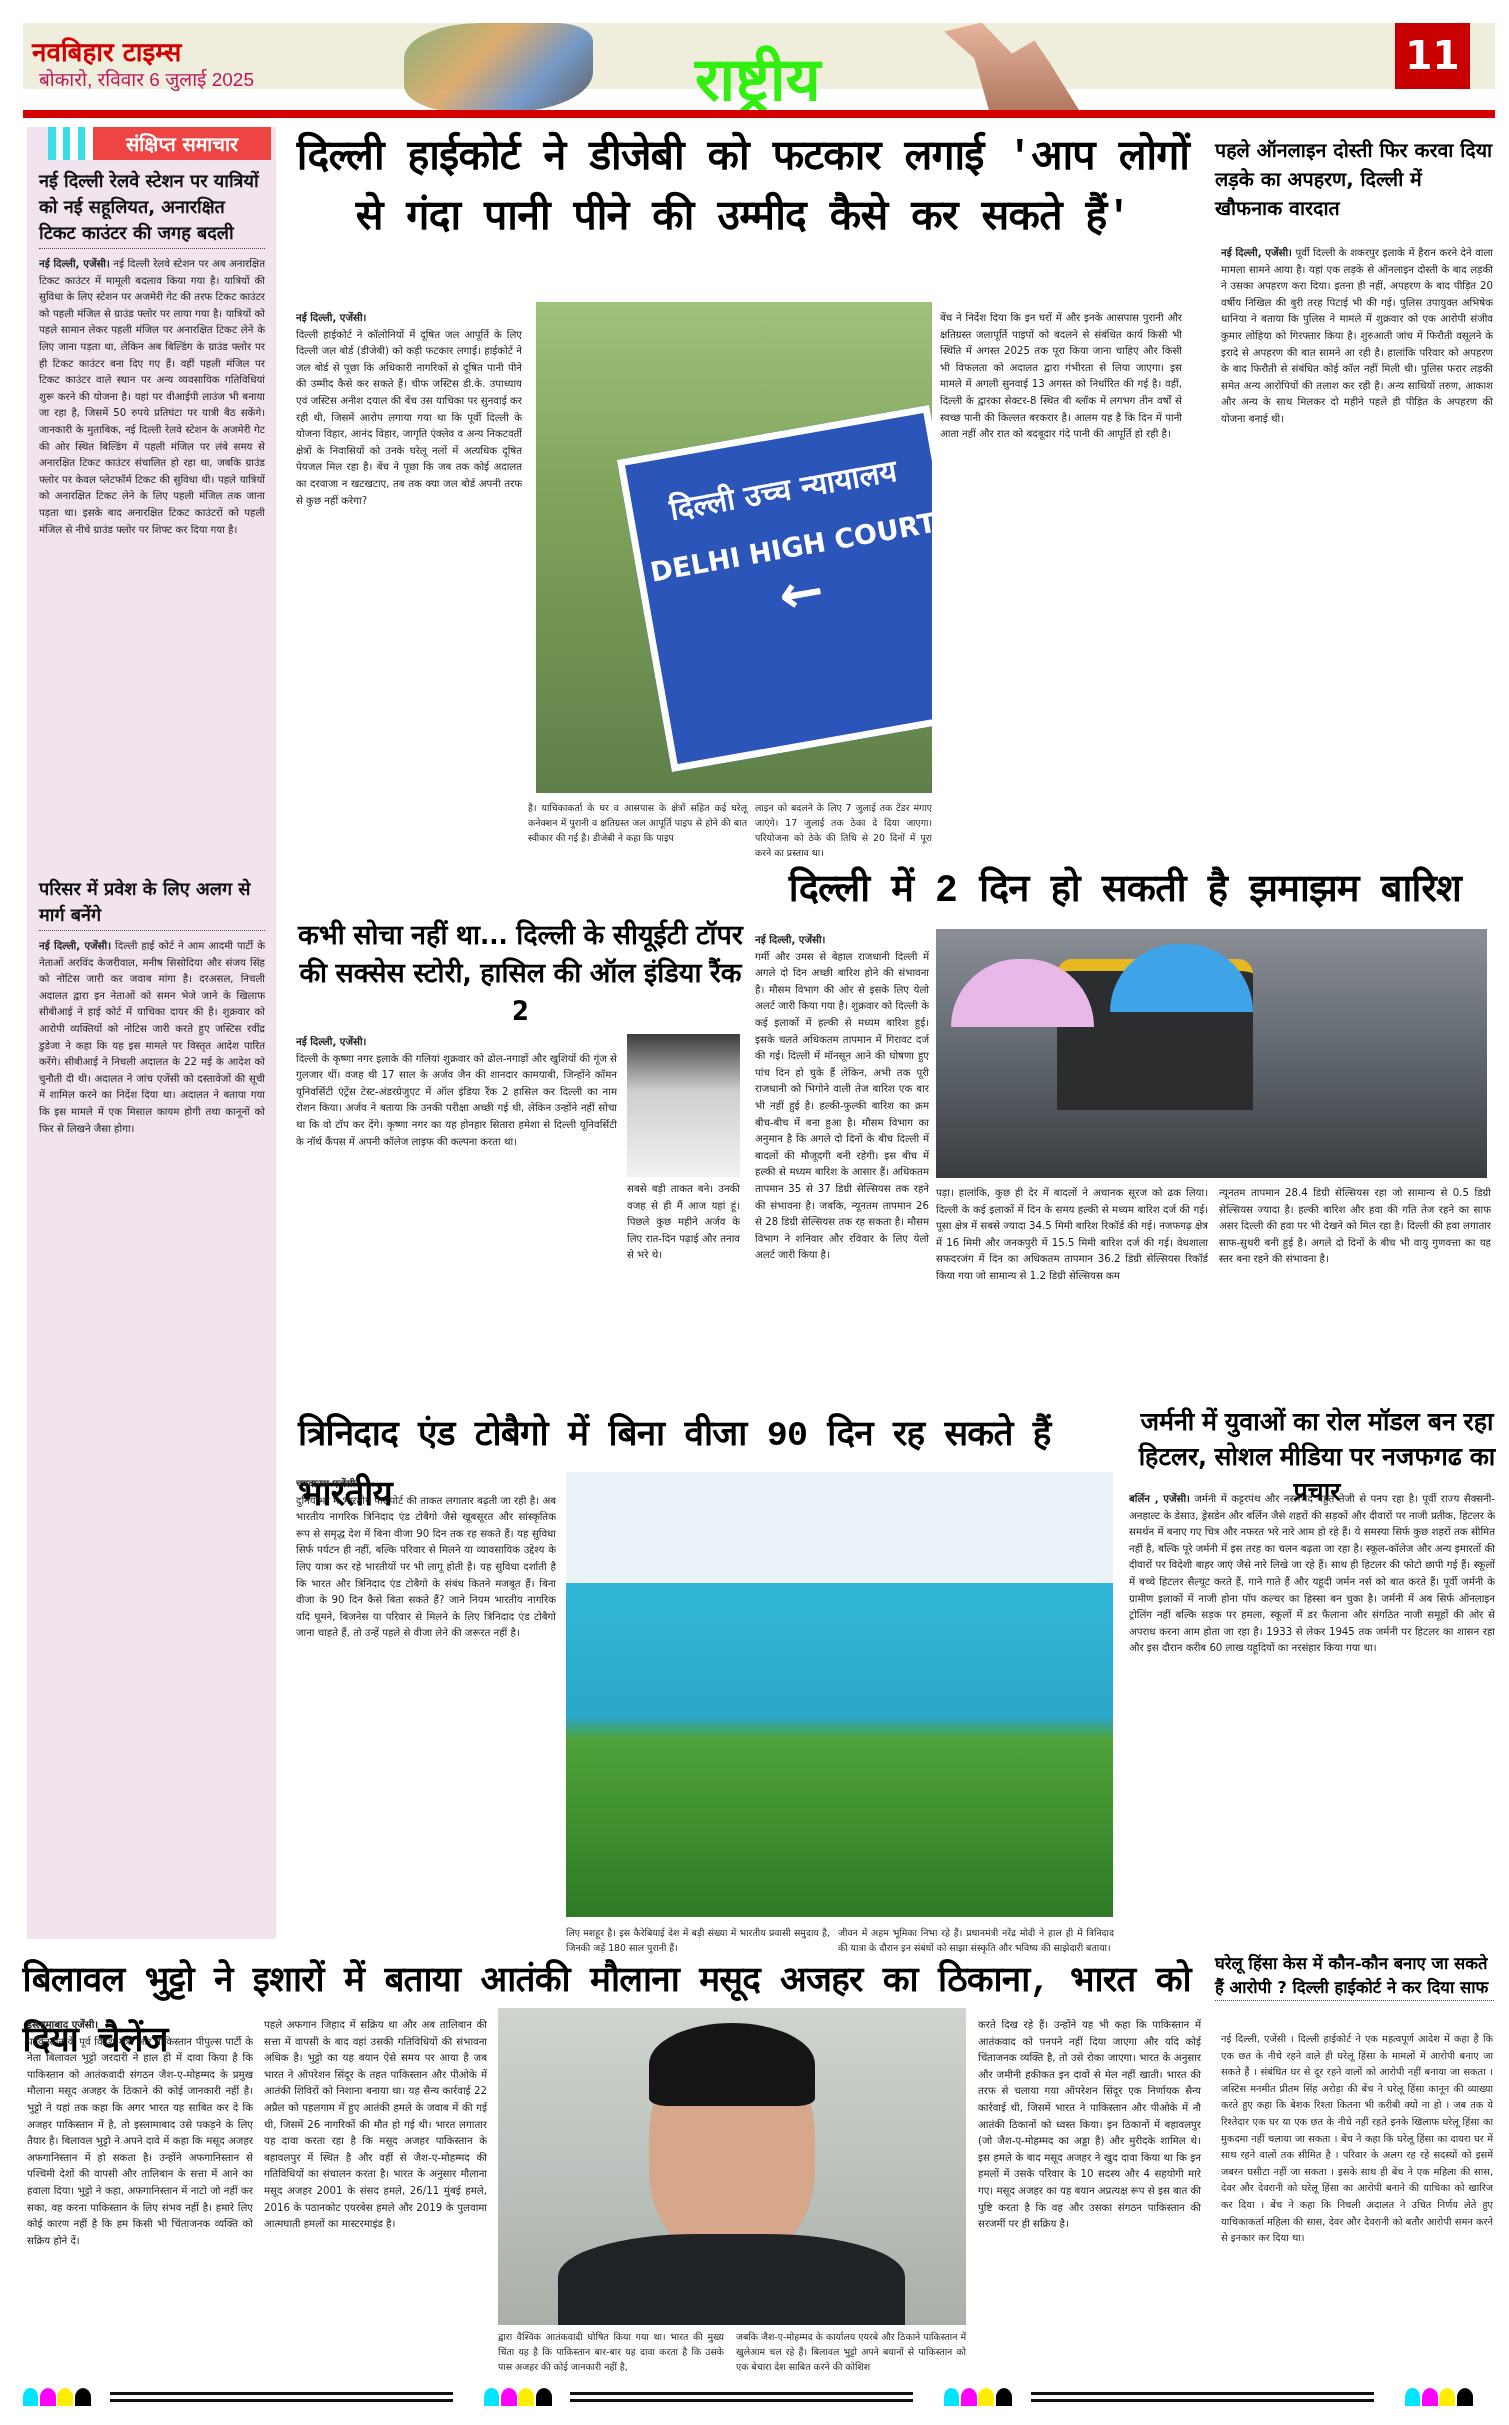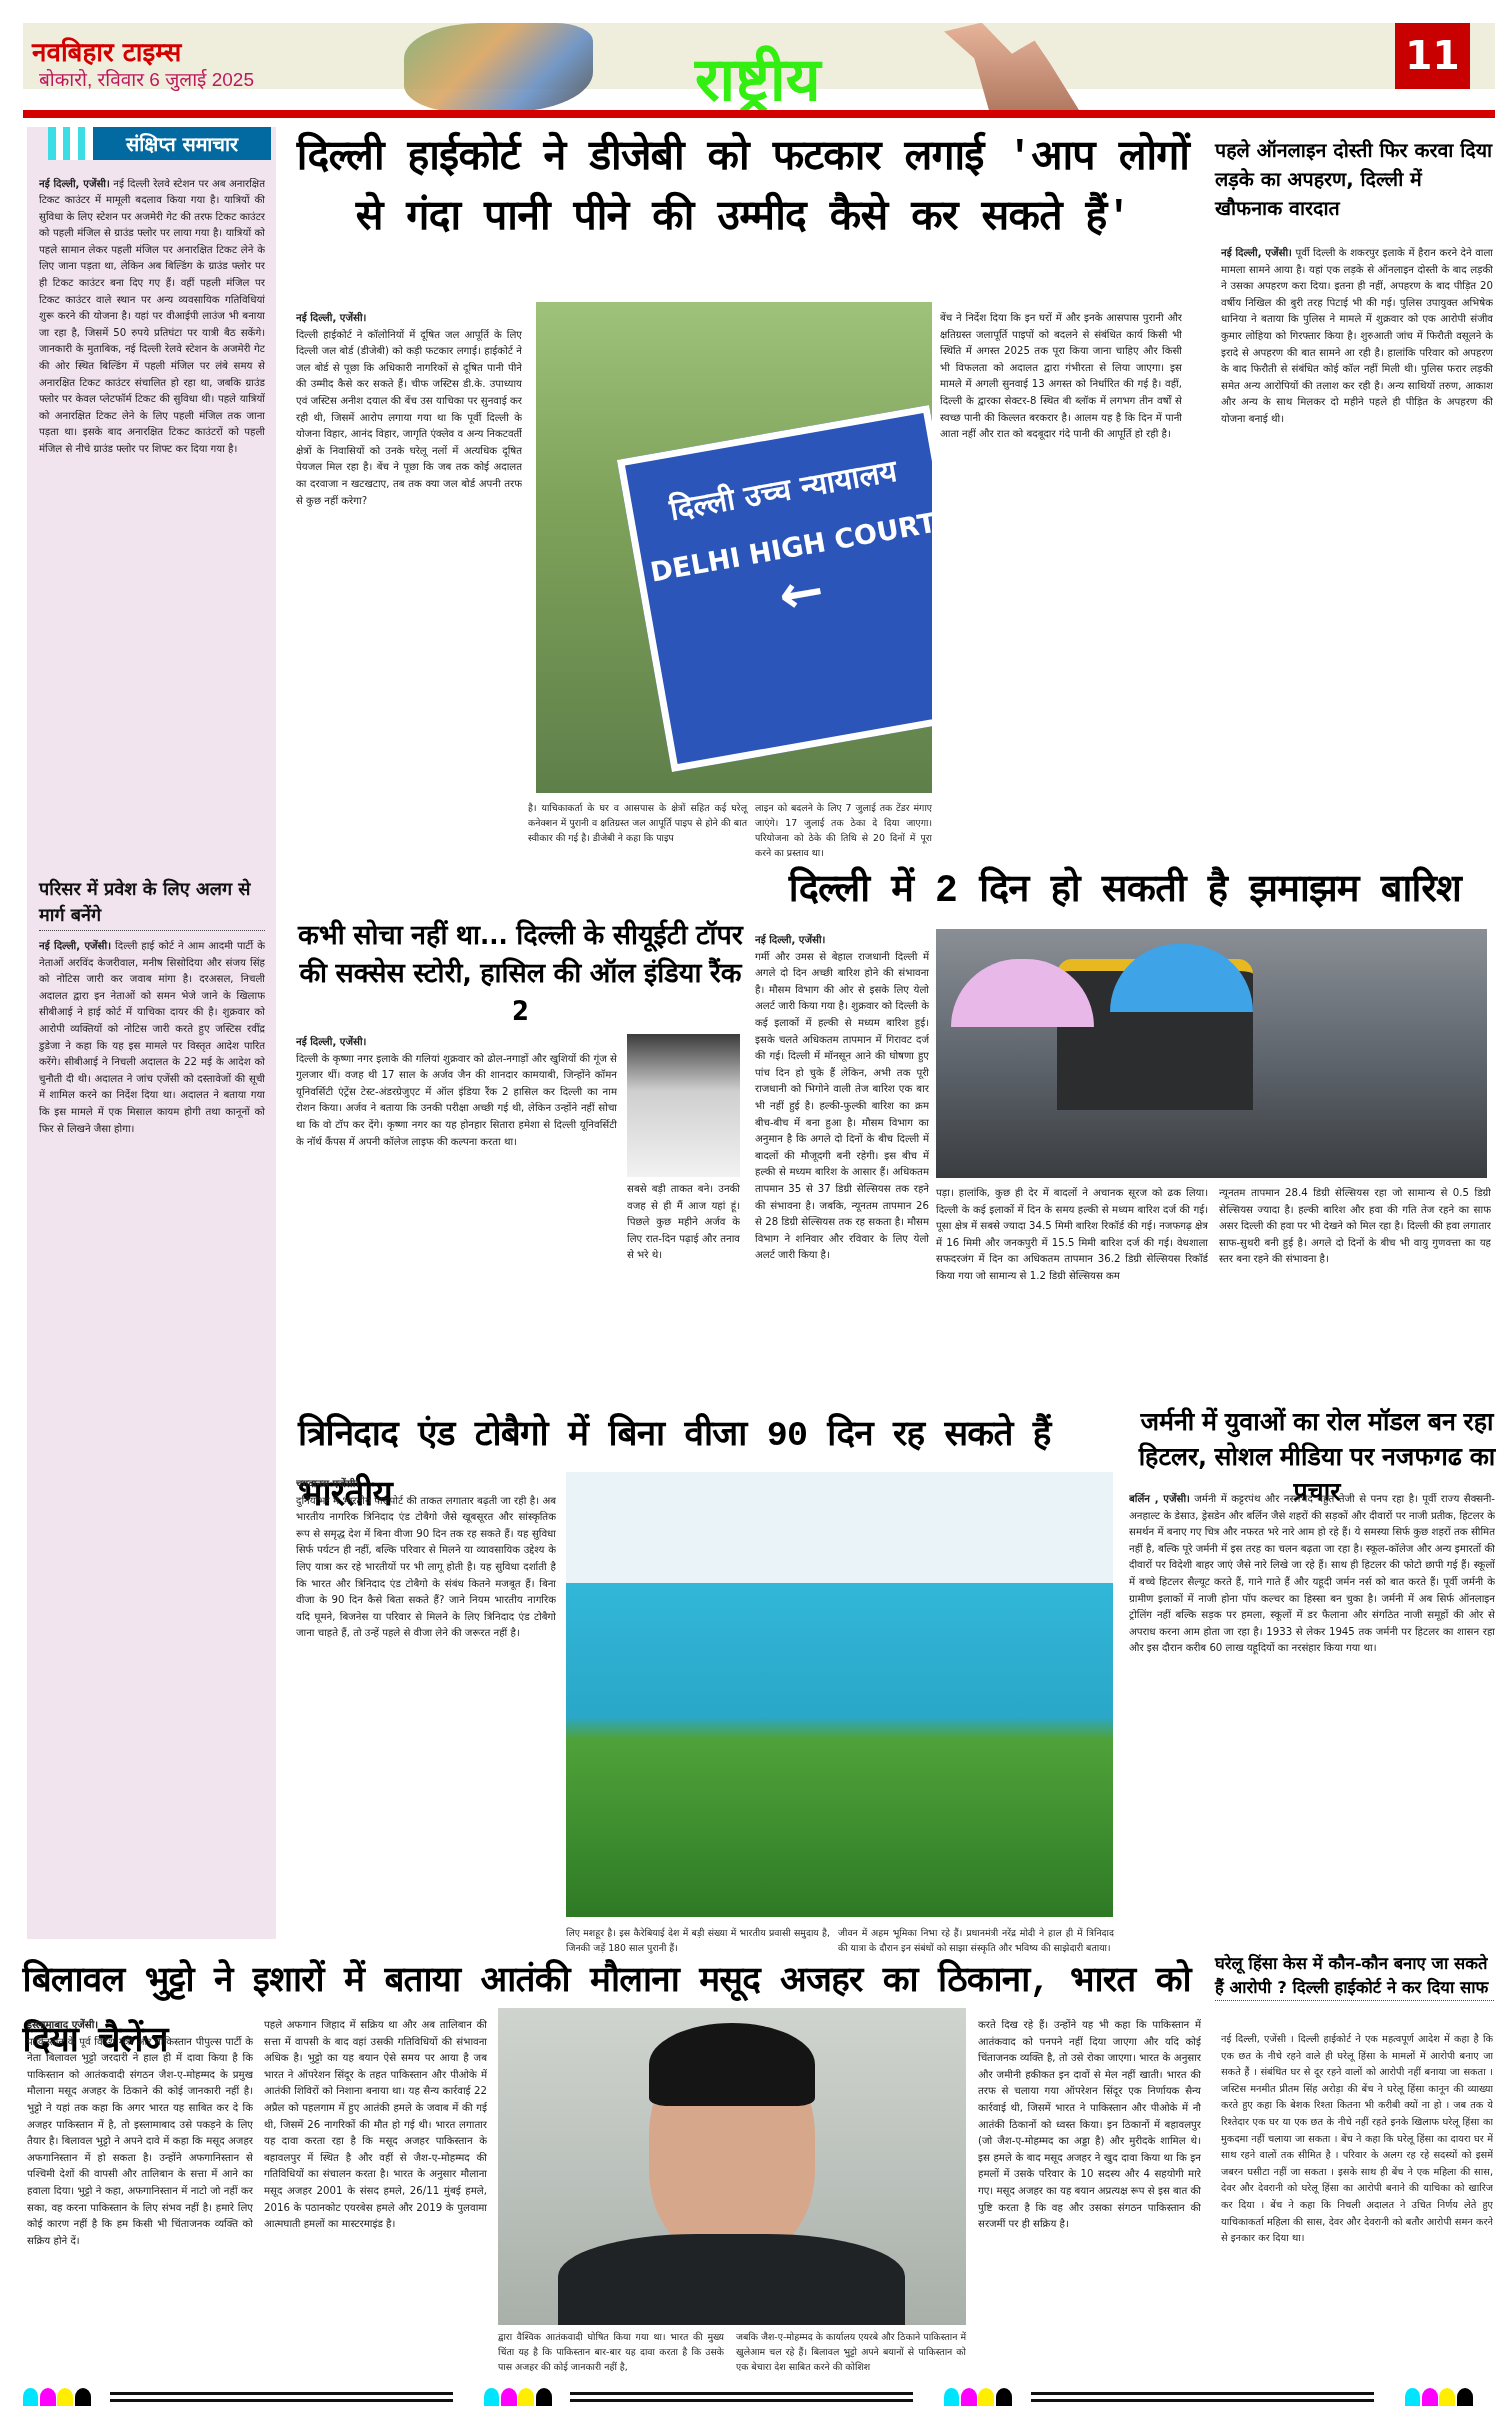--- a/index.html
+++ b/index.html
@@ -9,21 +9,21 @@
 .brand{left:32px;top:33px;font-size:26px;font-weight:bold;color:#d40000;font-family:"DejaVu Sans",sans-serif}
 .dateline{left:39px;top:66px;font-size:19px;color:#be185d;font-family:Liberation Sans, sans-serif}
 .mapimg{left:404px;top:22.6px;width:189px;height:89px;background:linear-gradient(135deg,#7aa96b,#d9a05b 40%,#5e89c2 70%,#444);border-radius:40% 20% 45% 30%;opacity:.85}
 .section{left:695px;top:36px;font-size:60px;font-weight:bold;color:#33ee11}
 .statue{left:944px;top:22.6px;width:151px;height:89px;background:linear-gradient(180deg,#e6b49a,#b07860);clip-path:polygon(30% 100%,20% 40%,0 10%,25% 0,45% 35%,60% 20%,70% 45%,90% 100%)}
 .pagenum{left:1395px;top:22.6px;width:75px;height:66px;background:#c80000;color:#fff;font-size:39px;font-weight:bold;display:flex;align-items:center;justify-content:center}
 .redrule{left:22.6px;top:110px;width:1472px;height:7.5px;background:#d40000}
 .col-body{font-size:10.2px;line-height:16.6px;text-align:justify;color:#222}
 .col-body b{font-weight:bold}
 .briefbox{left:27px;top:127px;width:249px;height:1812px;background:#f1e4ee}
-.briefhead{left:48px;top:127px;width:223px;height:33px;background:#0369a1;color:#fff;font-size:19.6px;font-weight:bold;display:flex;align-items:center;justify-content:center;padding-left:45px}
+.briefhead{left:48px;top:127px;width:223px;height:33px;background:#ef4444;color:#fff;font-size:19.6px;font-weight:bold;display:flex;align-items:center;justify-content:center;padding-left:45px}
 .briefhead .stripes{position:absolute;left:0;top:0;height:33px;width:45px;background:repeating-linear-gradient(90deg,#3cdde5 0 7.5px,#fff 7.5px 15px)}
 .h-brief{font-size:18px;font-weight:bold;line-height:26px;color:#111;border-bottom:1.5px dotted #444;padding-bottom:1.5px}
 .h-big{font-size:41px;font-weight:bold;line-height:60px;text-align:center;color:#000;font-family:Liberation Mono, monospace;letter-spacing:-0.8px}
 .h-med{font-size:27px;font-weight:bold;line-height:38px;text-align:center;color:#000;font-family:"DejaVu Sans Condensed","DejaVu Sans",sans-serif}
 .h-side{font-size:19.6px;font-weight:bold;line-height:29px;text-align:left;color:#000}
 .photo{overflow:hidden}
 .court{left:536px;top:302px;width:396px;height:491px;background:linear-gradient(180deg,#9fc27a,#7fa35a 40%,#5f7f4a 100%)}
 .court .sign{position:absolute;left:106px;top:128px;width:317px;height:317px;background:#2b55b8;border:7.5px solid #fff;transform:rotate(-10deg)}
 .court .sign span{display:block;color:#fff;text-align:center;font-weight:bold}
 .rain{left:936px;top:929px;width:551px;height:249px;background:linear-gradient(180deg,#8a8f96,#5d636b 55%,#3a3d40)}
@@ -53,20 +53,21 @@
 <div class="abs statue"></div>
 <div class="abs pagenum">11</div>
 <div class="abs redrule"></div>
 
 <div class="abs briefbox"></div>
 <div class="abs briefhead">
     <span class="stripes"></span>
     <span>संक्षिप्त समाचार</span>
   </div>
 <div class="abs" style="left:39px;top:168px;width:226px">
+  <div class="h-brief">नई दिल्ली रेलवे स्टेशन पर यात्रियों को नई सहूलियत, अनारक्षित टिकट काउंटर की जगह बदली</div>
   <div class="col-body" style="margin-top:7.5px;height:581px;overflow:hidden"><b>नई दिल्ली, एजेंसी।</b> <span>नई दिल्ली रेलवे स्टेशन पर अब अनारक्षित टिकट काउंटर में मामूली बदलाव किया गया है। यात्रियों की सुविधा के लिए स्टेशन पर अजमेरी गेट की तरफ टिकट काउंटर को पहली मंजिल से ग्राउंड फ्लोर पर लाया गया है। यात्रियों को पहले सामान लेकर पहली मंजिल पर अनारक्षित टिकट लेने के लिए जाना पड़ता था, लेकिन अब बिल्डिंग के ग्राउंड फ्लोर पर ही टिकट काउंटर बना दिए गए हैं। वहीं पहली मंजिल पर टिकट काउंटर वाले स्थान पर अन्य व्यवसायिक गतिविधियां शुरू करने की योजना है। यहां पर वीआईपी लाउंज भी बनाया जा रहा है, जिसमें 50 रुपये प्रतिघंटा पर यात्री बैठ सकेंगे। जानकारी के मुताबिक, नई दिल्ली रेलवे स्टेशन के अजमेरी गेट की ओर स्थित बिल्डिंग में पहली मंजिल पर लंबे समय से अनारक्षित टिकट काउंटर संचालित हो रहा था, जबकि ग्राउंड फ्लोर पर केवल प्लेटफॉर्म टिकट की सुविधा थी। पहले यात्रियों को अनारक्षित टिकट लेने के लिए पहली मंजिल तक जाना पड़ता था। इसके बाद अनारक्षित टिकट काउंटरों को पहली मंजिल से नीचे ग्राउंड फ्लोर पर शिफ्ट कर दिया गया है।</span></div>
 </div>
 <div class="abs" style="left:39px;top:876px;width:226px">
   <div class="h-brief">परिसर में प्रवेश के लिए अलग से मार्ग बनेंगे</div>
   <div class="col-body" style="margin-top:7.5px;height:1012px;overflow:hidden"><b>नई दिल्ली, एजेंसी।</b> <span>दिल्ली हाई कोर्ट ने आम आदमी पार्टी के नेताओं अरविंद केजरीवाल, मनीष सिसोदिया और संजय सिंह को नोटिस जारी कर जवाब मांगा है। दरअसल, निचली अदालत द्वारा इन नेताओं को समन भेजे जाने के खिलाफ सीबीआई ने हाई कोर्ट में याचिका दायर की है। शुक्रवार को आरोपी व्यक्तियों को नोटिस जारी करते हुए जस्टिस रवींद्र डुडेजा ने कहा कि यह इस मामले पर विस्तृत आदेश पारित करेंगे। सीबीआई ने निचली अदालत के 22 मई के आदेश को चुनौती दी थी। अदालत ने जांच एजेंसी को दस्तावेजों की सूची में शामिल करने का निर्देश दिया था। अदालत ने बताया गया कि इस मामले में एक मिसाल कायम होगी तथा कानूनों को फिर से लिखने जैसा होगा।</span></div>
 </div>
 
 <div class="abs h-big" style="left:294px;top:128px;width:898px">दिल्ली हाईकोर्ट ने डीजेबी को फटकार लगाई 'आप लोगों से गंदा पानी पीने की उम्मीद कैसे कर सकते हैं'</div>
 <div class="abs col-body" style="left:296px;top:310px;width:226px;height:491px;overflow:hidden"><b>नई दिल्ली, एजेंसी।</b><br><span>दिल्ली हाईकोर्ट ने कॉलोनियों में दूषित जल आपूर्ति के लिए दिल्ली जल बोर्ड (डीजेबी) को कड़ी फटकार लगाई। हाईकोर्ट ने जल बोर्ड से पूछा कि अधिकारी नागरिकों से दूषित पानी पीने की उम्मीद कैसे कर सकते हैं। चीफ जस्टिस डी.के. उपाध्याय एवं जस्टिस अनीश दयाल की बेंच उस याचिका पर सुनवाई कर रही थी, जिसमें आरोप लगाया गया था कि पूर्वी दिल्ली के योजना विहार, आनंद विहार, जागृति एंक्लेव व अन्य निकटवर्ती क्षेत्रों के निवासियों को उनके घरेलू नलों में अत्यधिक दूषित पेयजल मिल रहा है। बेंच ने पूछा कि जब तक कोई अदालत का दरवाजा न खटखटाए, तब तक क्या जल बोर्ड अपनी तरफ से कुछ नहीं करेगा?</span></div>
 <div class="abs photo court">

